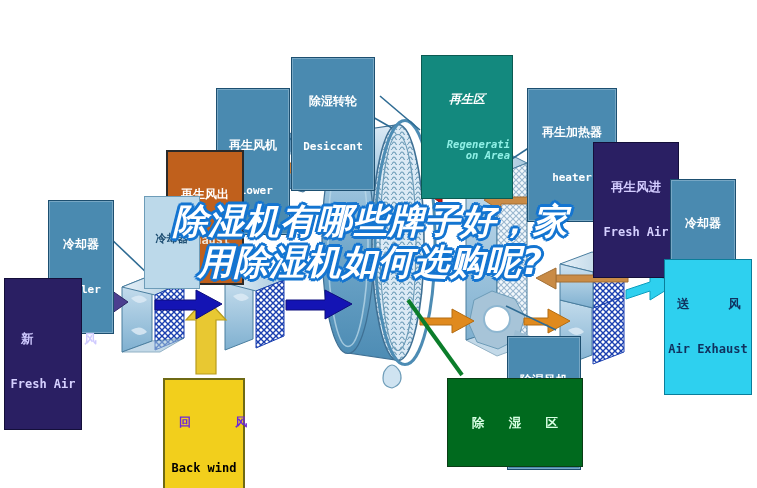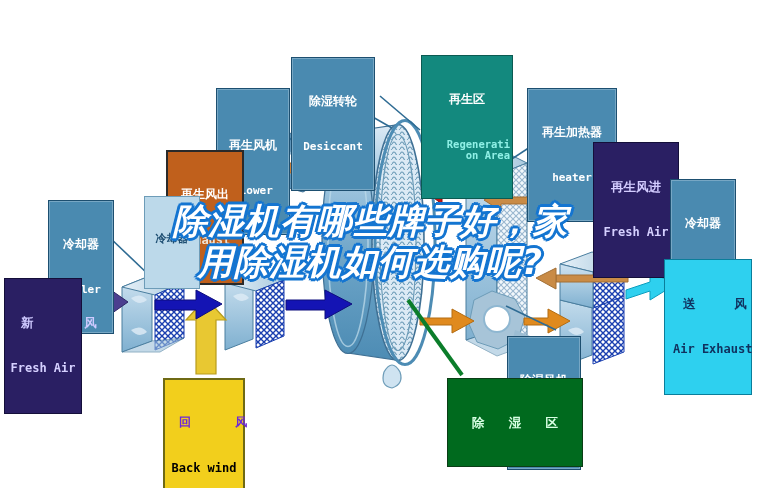--- a/index.html
+++ b/index.html
@@ -236,21 +236,21 @@
   <div class="lbl blue" style="left:291px;top:57px;width:84px;padding:3px 2px 4px;">
     <span class="cn">除湿转轮</span>
     <span class="en">Desiccant</span>
   </div>
 
   <div class="lbl blue" style="left:216px;top:88px;width:74px;padding:16px 2px 4px;">
     <span class="cn">再生风机</span>
     <span class="en">Blower</span>
   </div>
 
-  <div class="lbl teal" style="left:421px;top:55px;width:92px;padding:3px 2px 4px;">
+  <div class="lbl teal" style="left:421px;top:55px;width:92px;padding:3px 2px 4px;font-style:italic;">
     <span class="cn">再生区</span>
     <span class="en">Regenerati
 on Area</span>
   </div>
 
   <div class="lbl blue" style="left:527px;top:88px;width:90px;padding:3px 2px 4px;">
     <span class="cn">再生加热器</span>
     <span class="en">heater</span>
   </div>
 
@@ -271,40 +271,40 @@
 
   <div class="lbl ltblue" style="left:144px;top:196px;width:56px;padding:2px 2px 10px;">
     <span class="cn">冷却器</span>
   </div>
 
   <div class="lbl blue" style="left:670px;top:179px;width:66px;padding:3px 2px 4px;">
     <span class="cn">冷却器</span>
     <span class="en">Cooler</span>
   </div>
 
-  <div class="lbl purple" style="left:4px;top:278px;width:78px;padding:3px 2px 4px;">
+  <div class="lbl purple" style="left:4px;top:278px;width:78px;padding:19px 2px 4px;">
     <span class="cn">新  风</span>
     <span class="en">Fresh Air</span>
   </div>
 
   <div class="lbl yellow" style="left:163px;top:378px;width:82px;padding:2px 2px 3px;">
     <span class="cn">回  风</span>
     <span class="en">Back wind</span>
   </div>
 
   <div class="lbl blue" style="left:507px;top:336px;width:74px;padding:3px 2px 4px;">
     <span class="cn">除湿风机</span>
     <span class="en">Blower</span>
   </div>
 
   <div class="lbl green" style="left:447px;top:378px;width:136px;padding:3px 2px 4px;">
     <span class="cn">除 湿 区</span>
   </div>
 
-  <div class="lbl cyan" style="left:664px;top:259px;width:88px;padding:3px 8px 4px;">
+  <div class="lbl cyan" style="left:664px;top:259px;width:88px;padding:3px 2px 4px;">
     <span class="cn">送  风</span>
     <span class="en">Air Exhaust</span>
   </div>
 
   <div id="headline">
     <span>除湿机有哪些牌子好，家</span>
     <span>用除湿机如何选购呢?</span>
   </div>
 
 </div>

